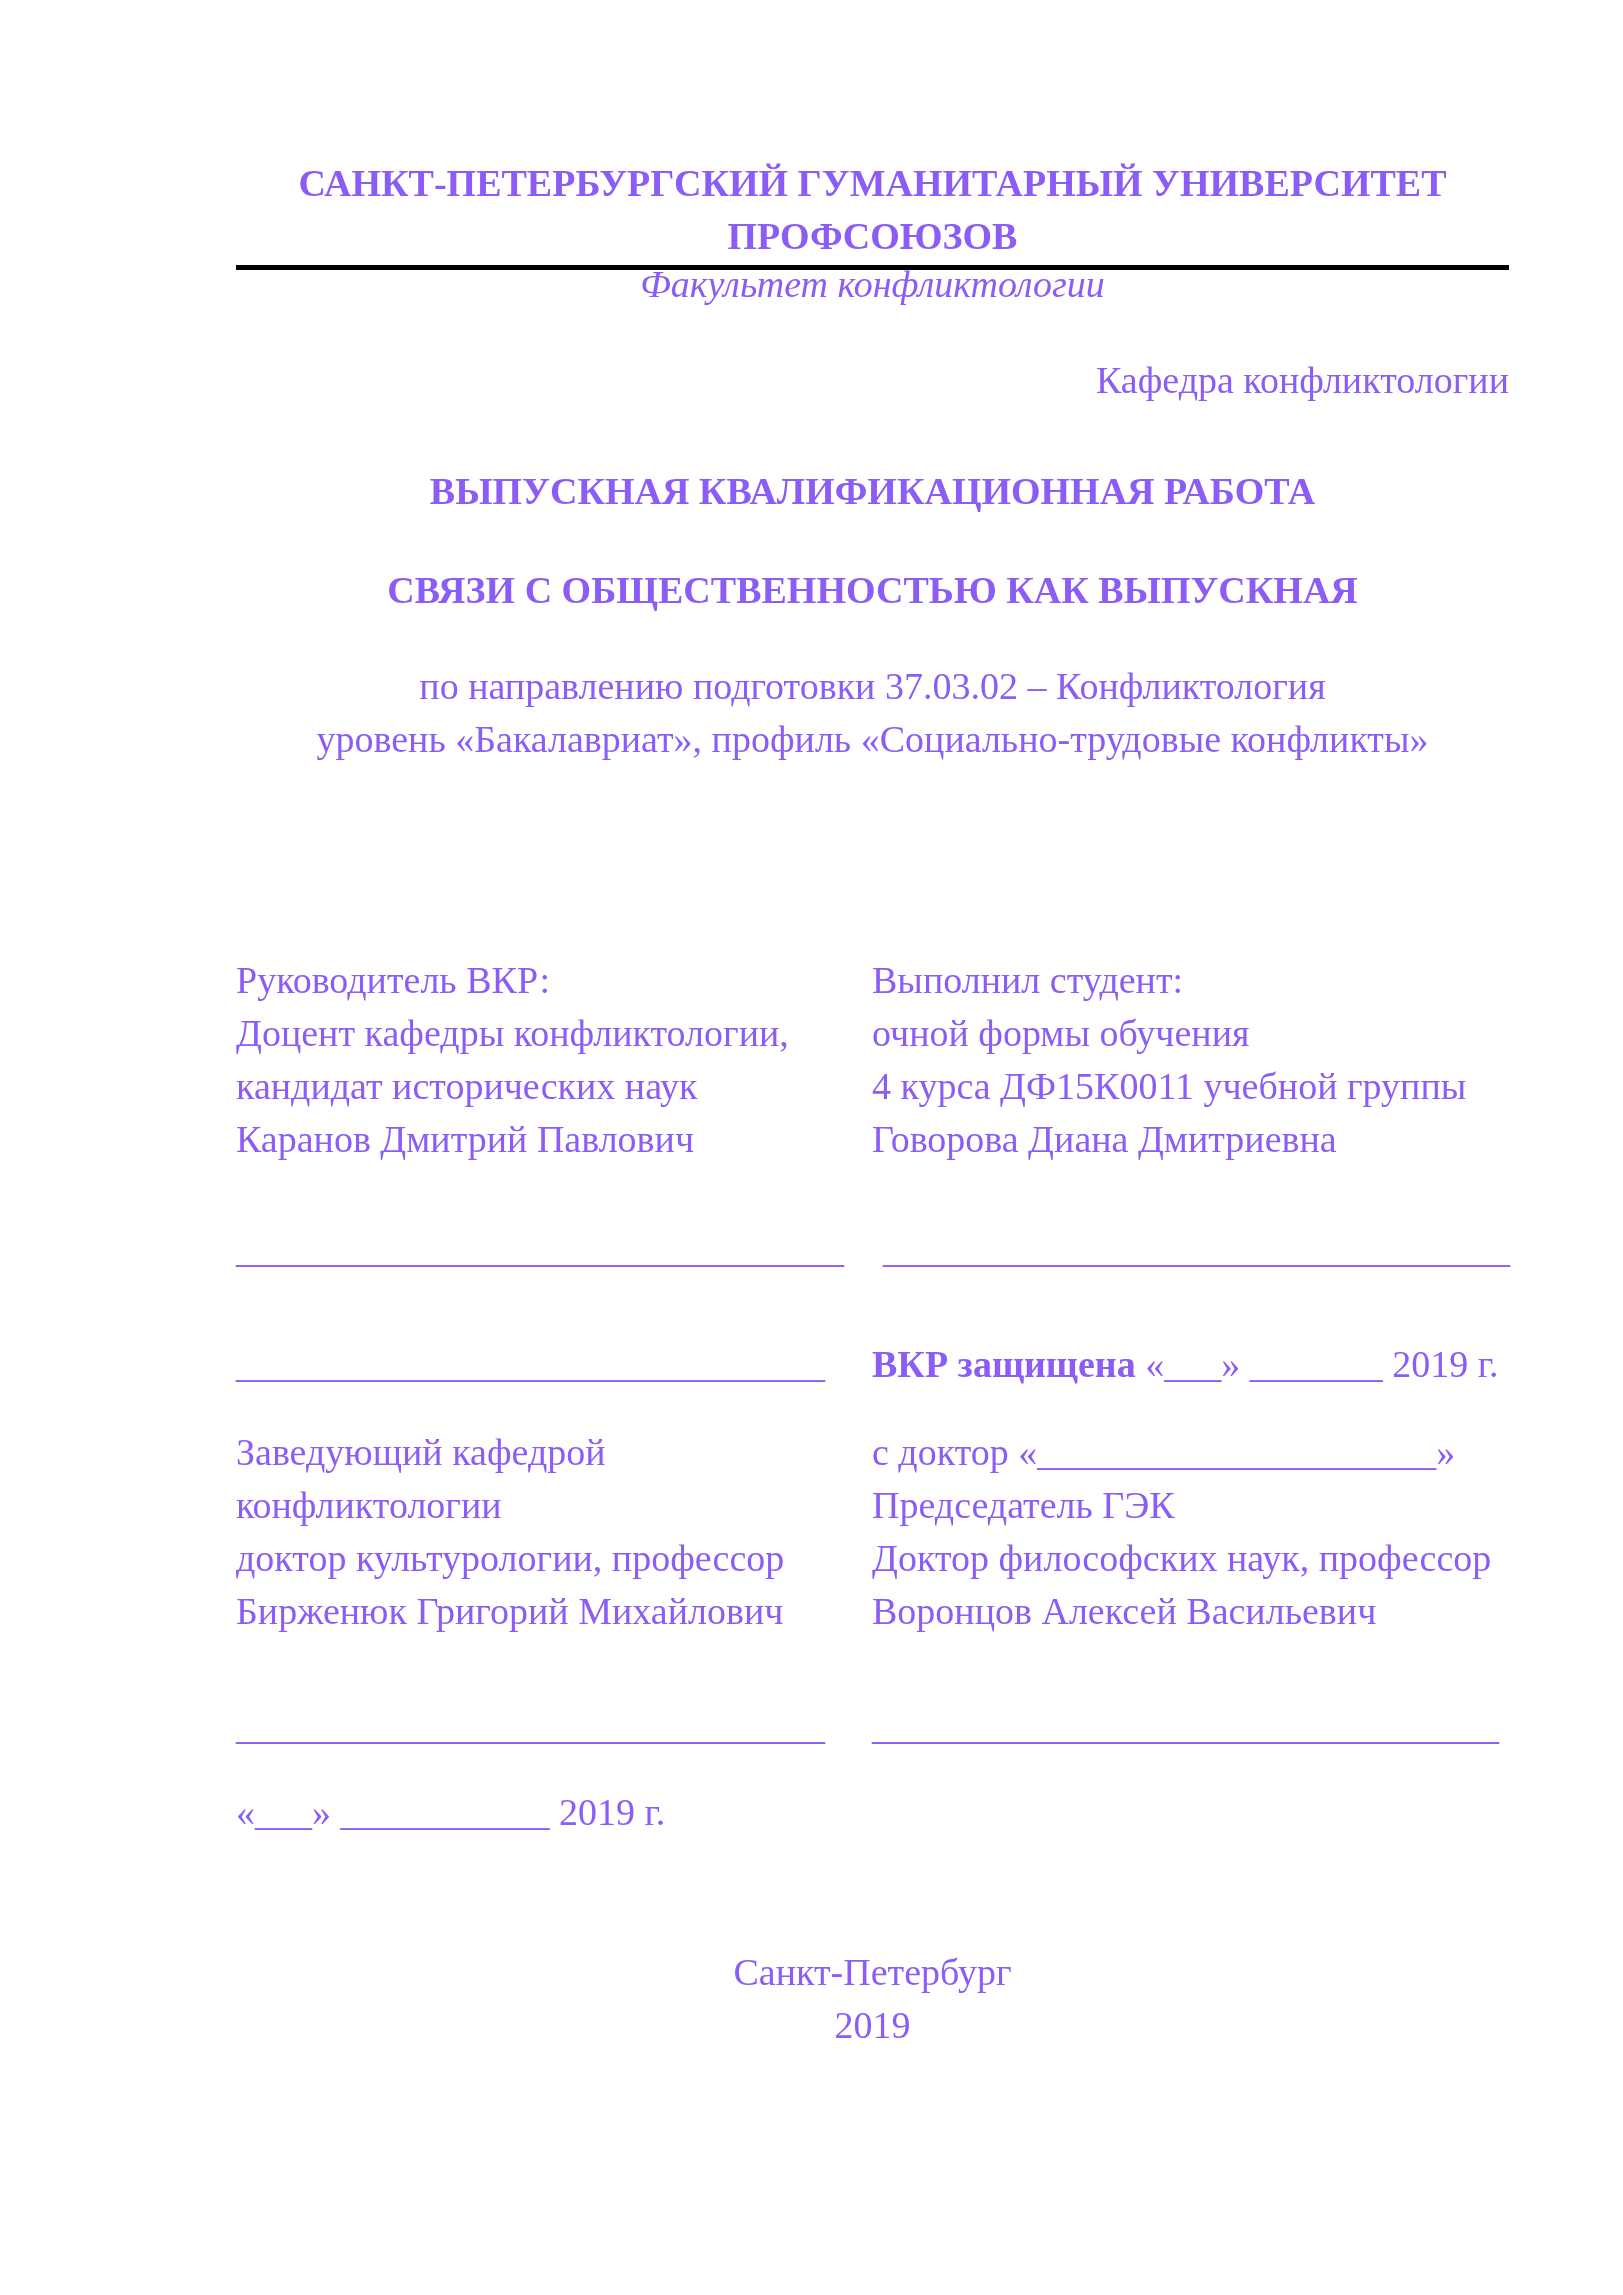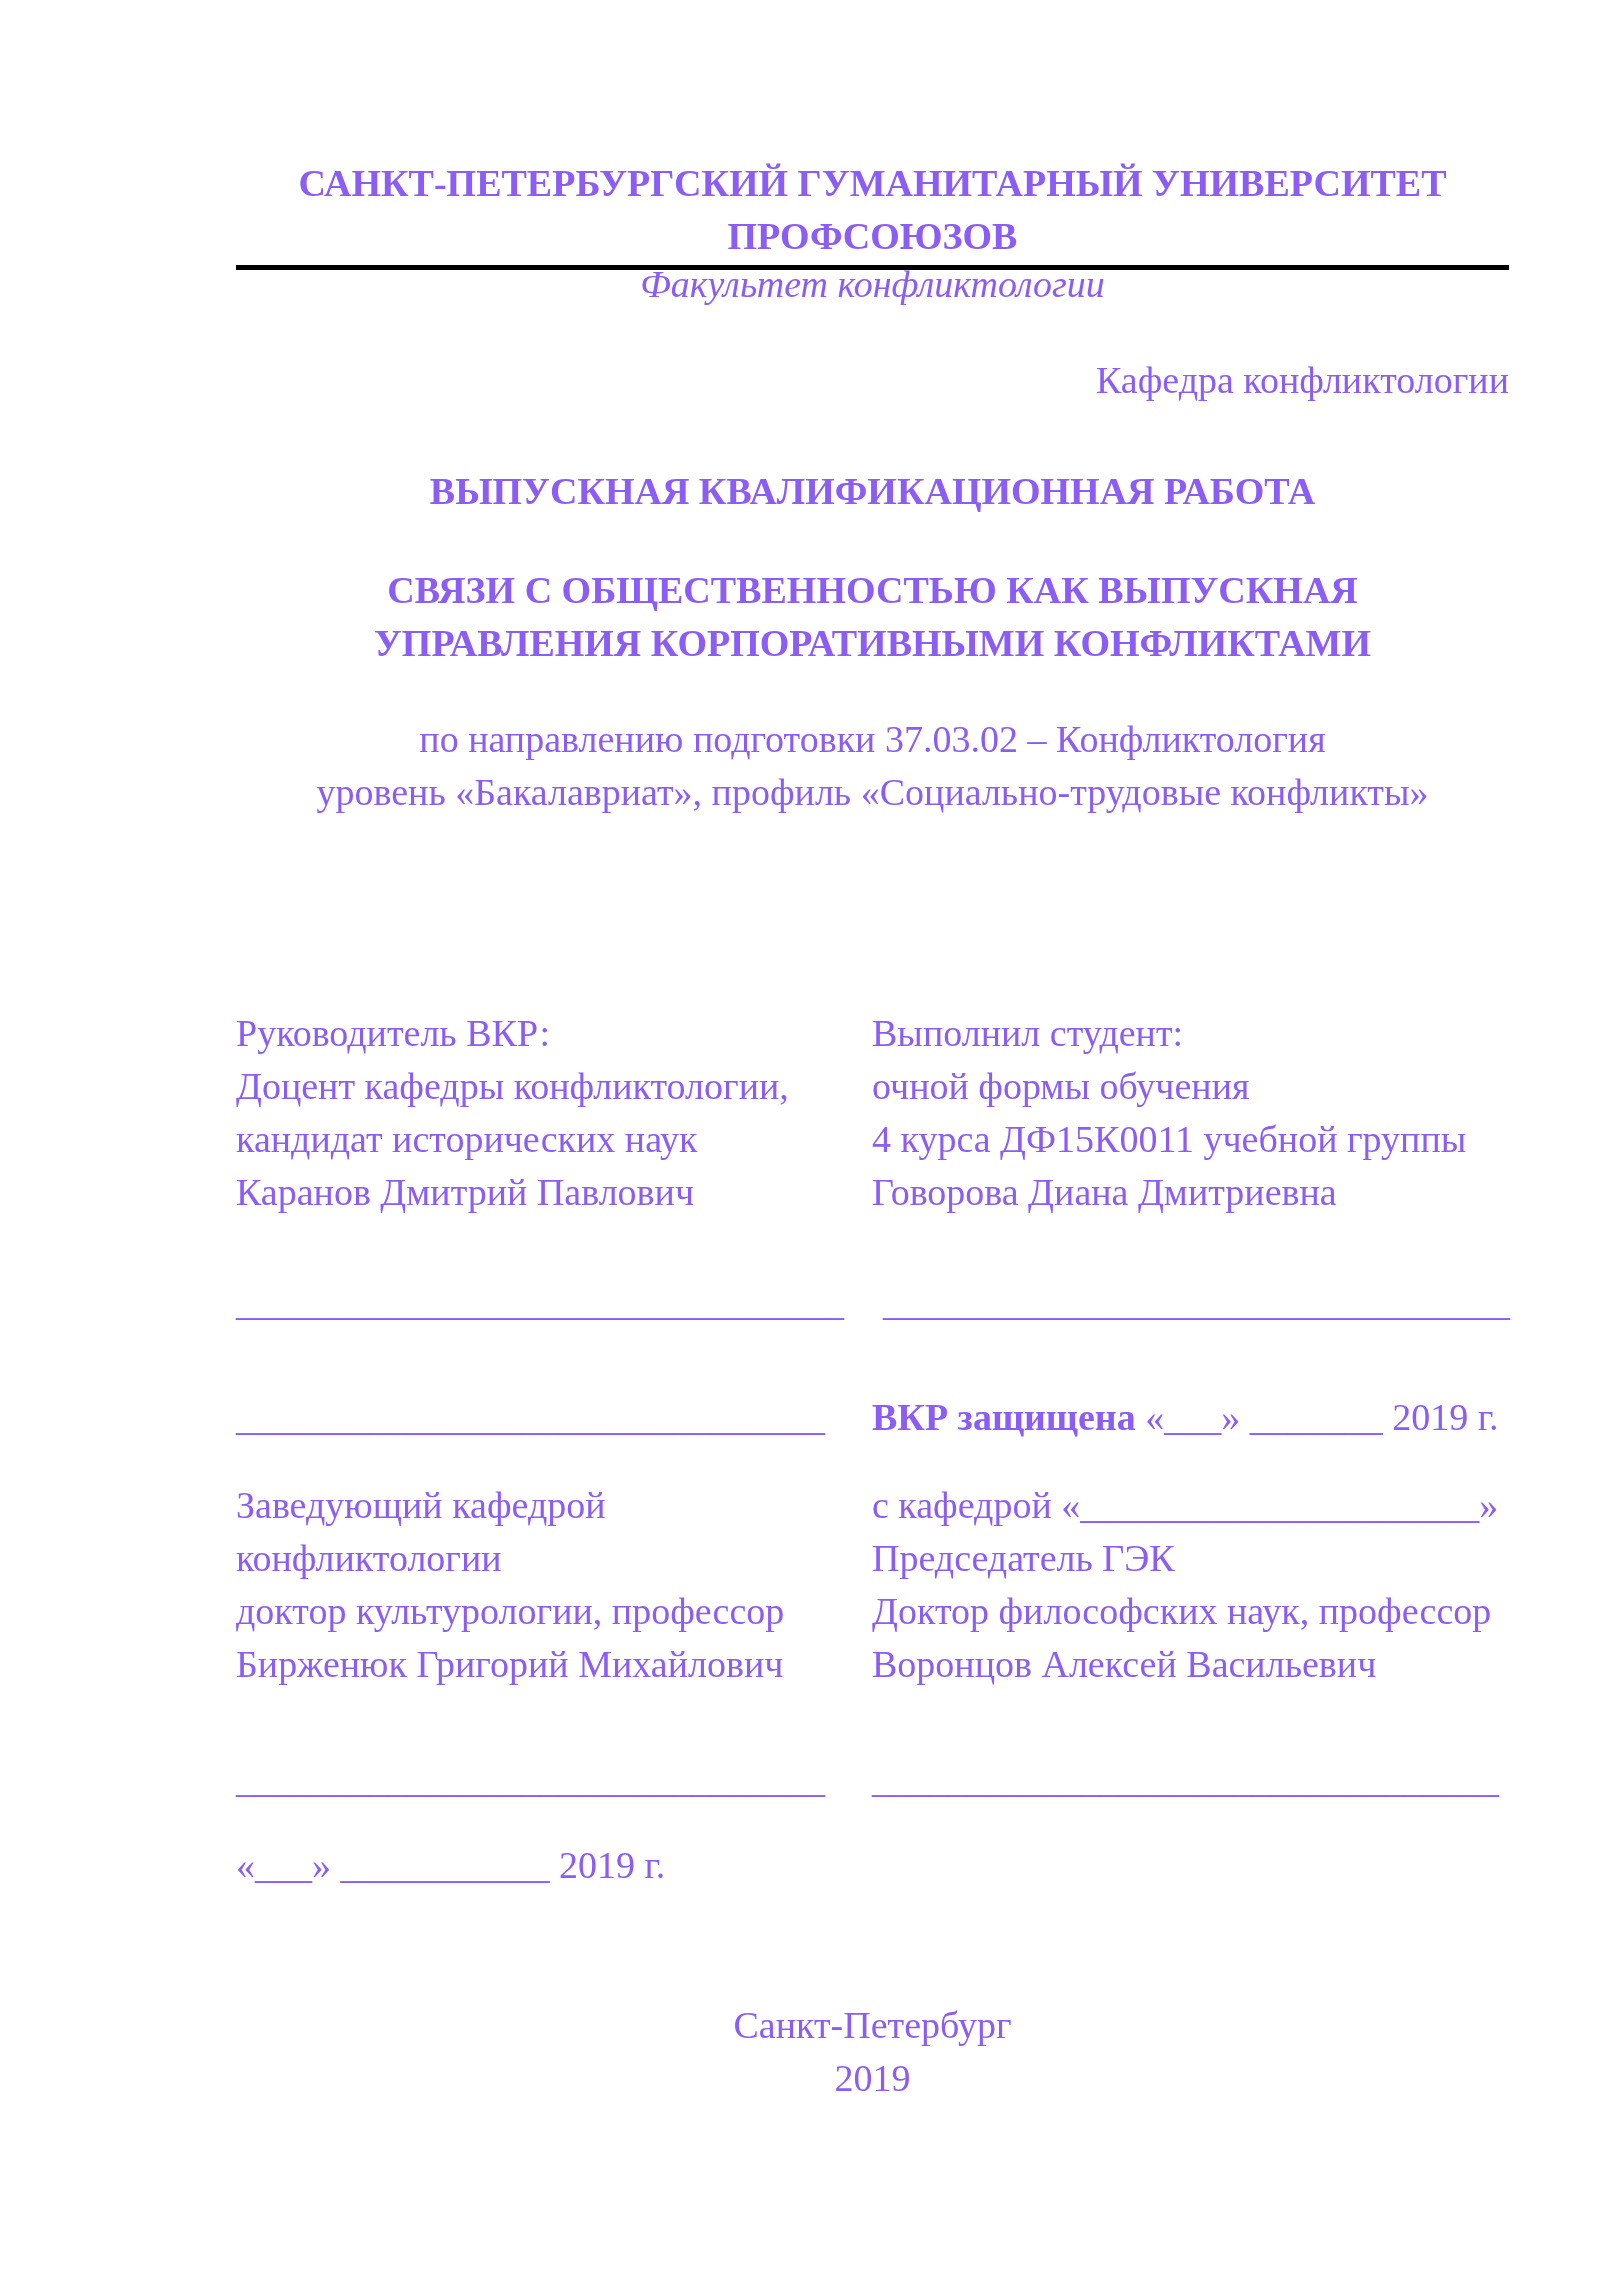--- a/index.html
+++ b/index.html
@@ -57,21 +57,20 @@
 
   <div class="rule"></div>
 
   <div class="center faculty">Факультет конфликтологии</div>
   <div class="right dept">Кафедра конфликтологии</div>
 
   <div class="center bold work-type">ВЫПУСКНАЯ КВАЛИФИКАЦИОННАЯ РАБОТА</div>
 
   <div class="center bold thesis-title">
     <div>СВЯЗИ С ОБЩЕСТВЕННОСТЬЮ КАК ВЫПУСКНАЯ</div>
-    <div>УПРАВЛЕНИЯ КОРПОРАТИВНЫМИ КОНФЛИКТАМИ</div>
   </div>
 
   <div class="center program">
     <div>по направлению подготовки 37.03.02 – Конфликтология</div>
     <div>уровень «Бакалавриат», профиль «Социально-трудовые конфликты»</div>
   </div>
 
   <div class="cols row1">
     <div>
       <div>Руководитель ВКР:</div>
@@ -98,21 +97,21 @@
   </div>
 
   <div class="cols mt45">
     <div>
       <div>Заведующий кафедрой</div>
       <div>конфликтологии</div>
       <div>доктор культурологии, профессор</div>
       <div>Бирженюк Григорий Михайлович</div>
     </div>
     <div>
-      <div>с кафедрой «_____________________»</div>
+      <div>с доктор «_____________________»</div>
       <div>Председатель ГЭК</div>
       <div>Доктор философских наук, профессор</div>
       <div>Воронцов Алексей Васильевич</div>
     </div>
   </div>
 
   <div class="cols mt58">
     <div class="sig">_______________________________</div>
     <div class="sig">_________________________________</div>
   </div>

